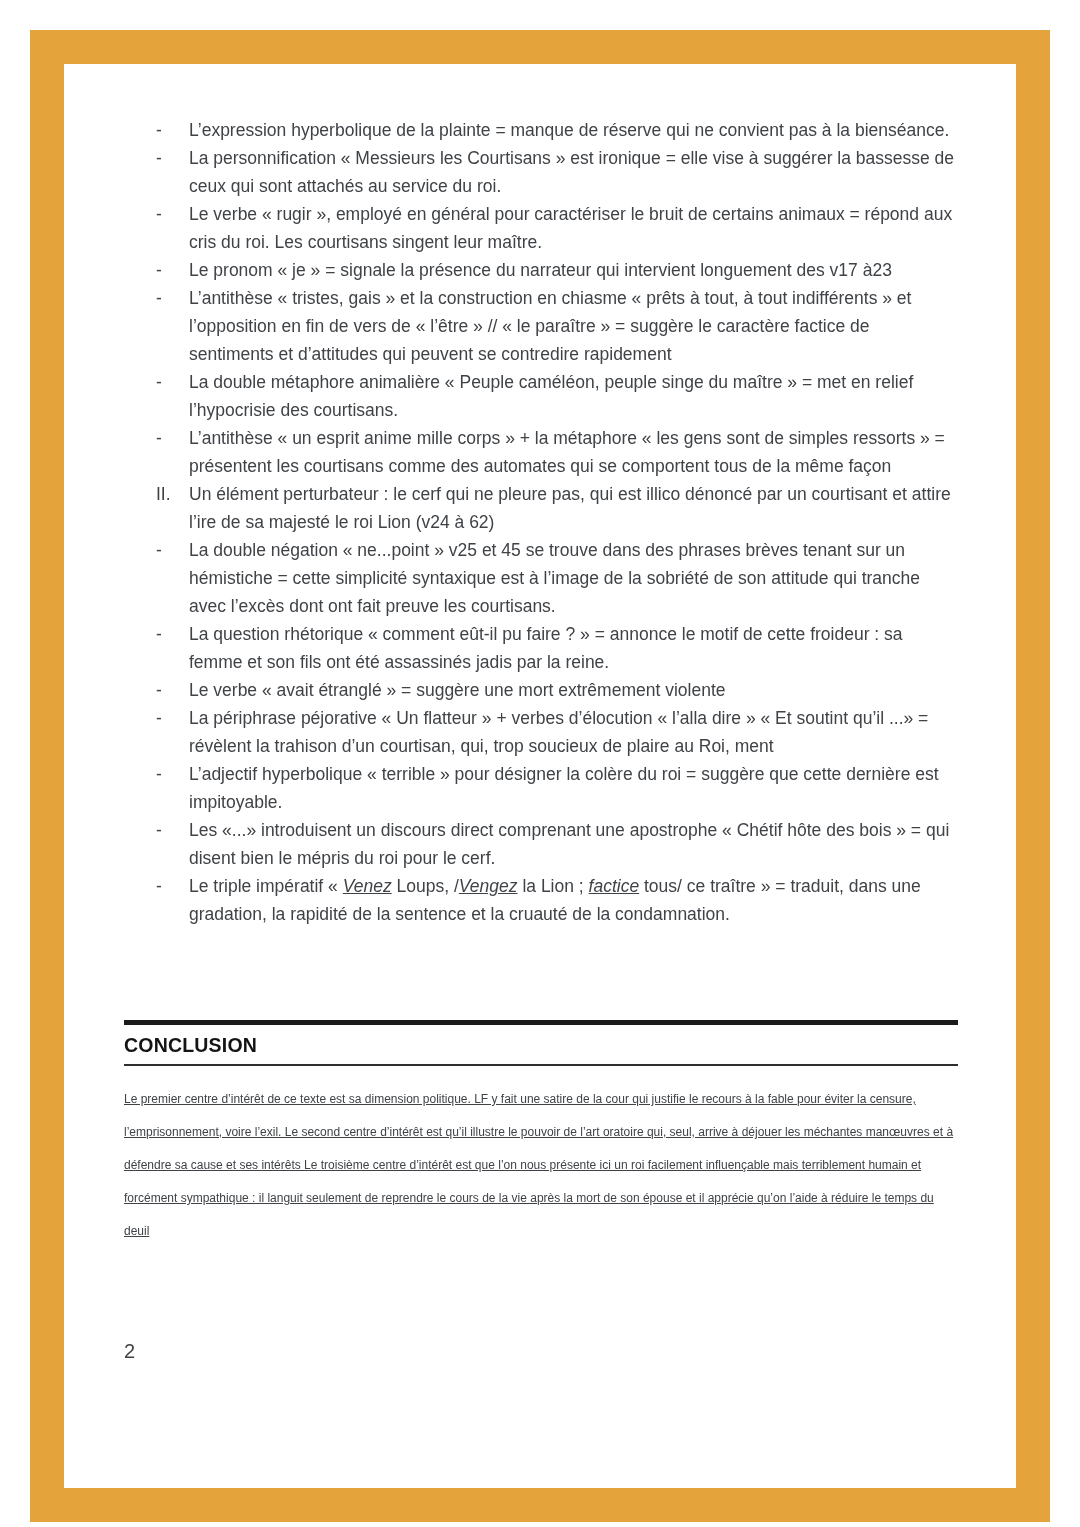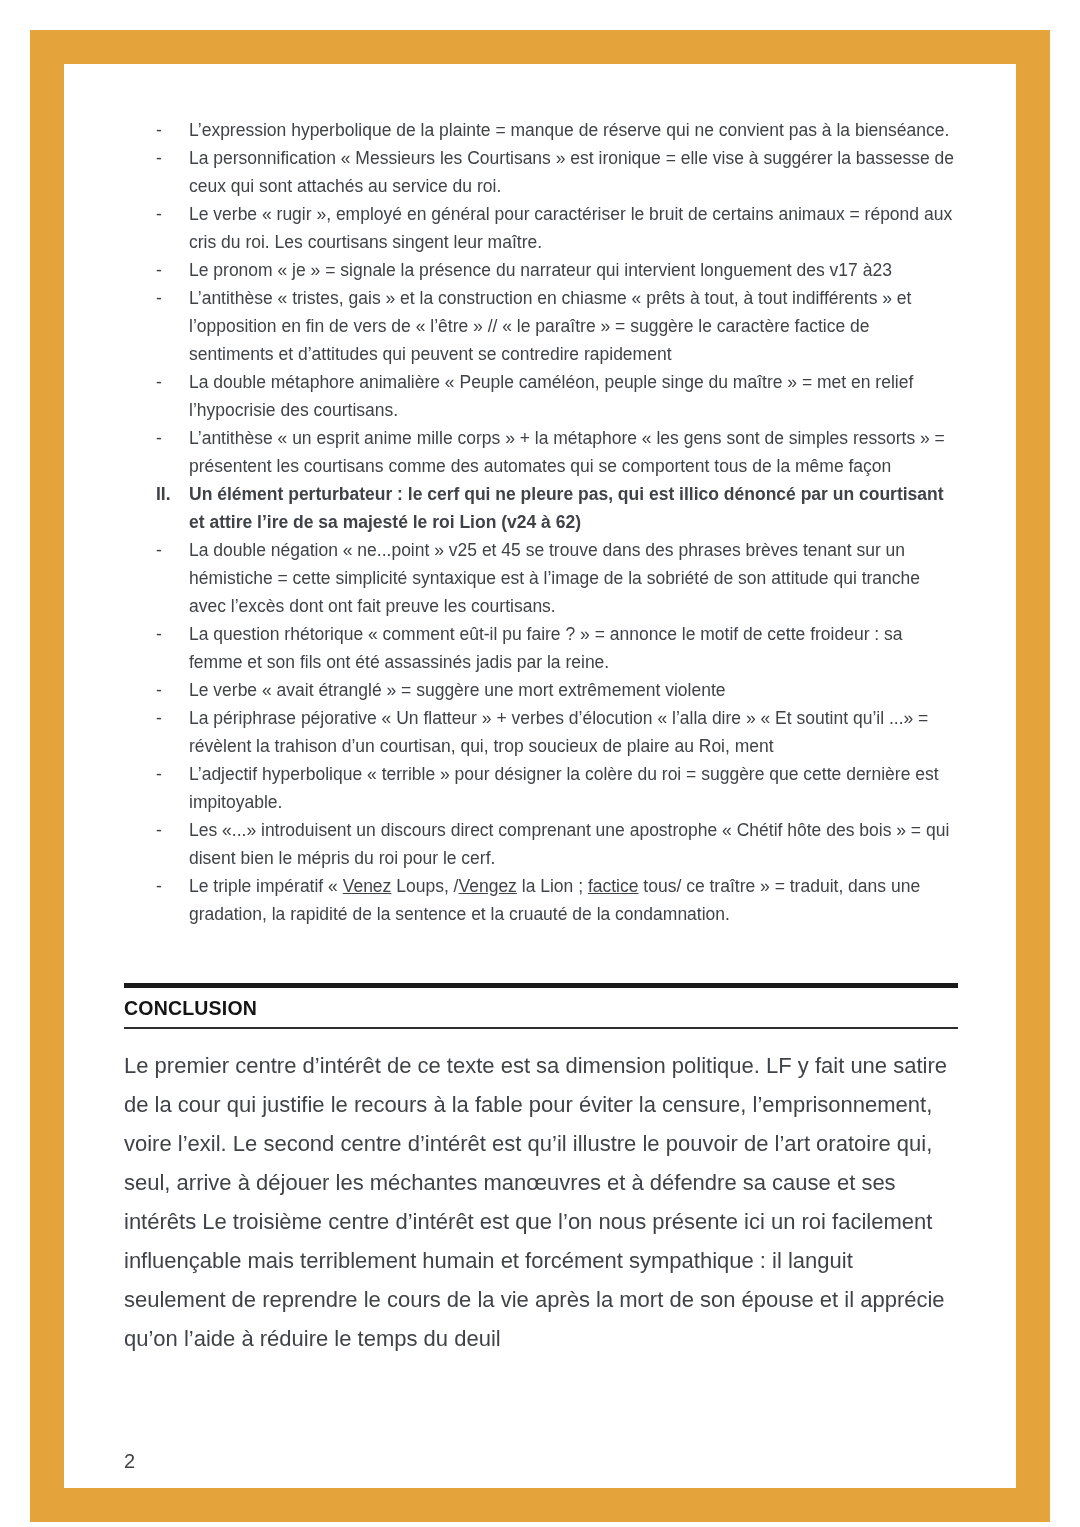--- a/index.html
+++ b/index.html
@@ -27,42 +27,43 @@
     font-size:17.5px;
     line-height:28px;
   }
   .marker {
     flex:0 0 33px;
     width:33px;
     padding-left:32px;
     box-sizing:content-box;
   }
   .li .li-text { flex:1 1 auto; }
-  .li-heading { font-weight:bold;justify-content:space-between; }
-  .u { text-decoration:underline; }
-  .conclusion { margin-top:55px; }
+  .li-heading { font-weight:normal;justify-content:space-between; }
+  .u { text-decoration:underline;font-style:italic; }
+  .conclusion { margin-top:92px; }
   .rule-thick {
     height:5px;
     background:#1a1a1a;
   }
   .conclusion-title {
     font-size:19.5px;
     font-weight:bold;
     color:#141414;
     padding:9px 0 7px 0;
     letter-spacing:0.2px;
   }
   .rule-thin {
     height:2px;
     background:#2e2e2e;
   }
   .conclusion-body {
     margin-top:17px;
-    font-size:22px;
-    line-height:39px;
+    font-size:12px;
+    line-height:33px;
+    text-decoration:underline;
   }
   .page-number {
     margin-top:92px;
     font-size:20px;
   }
 </style>
 </head>
 <body style="--accent: #e5a33c; --text: #3f4347;">
 
 <div class="frame">

